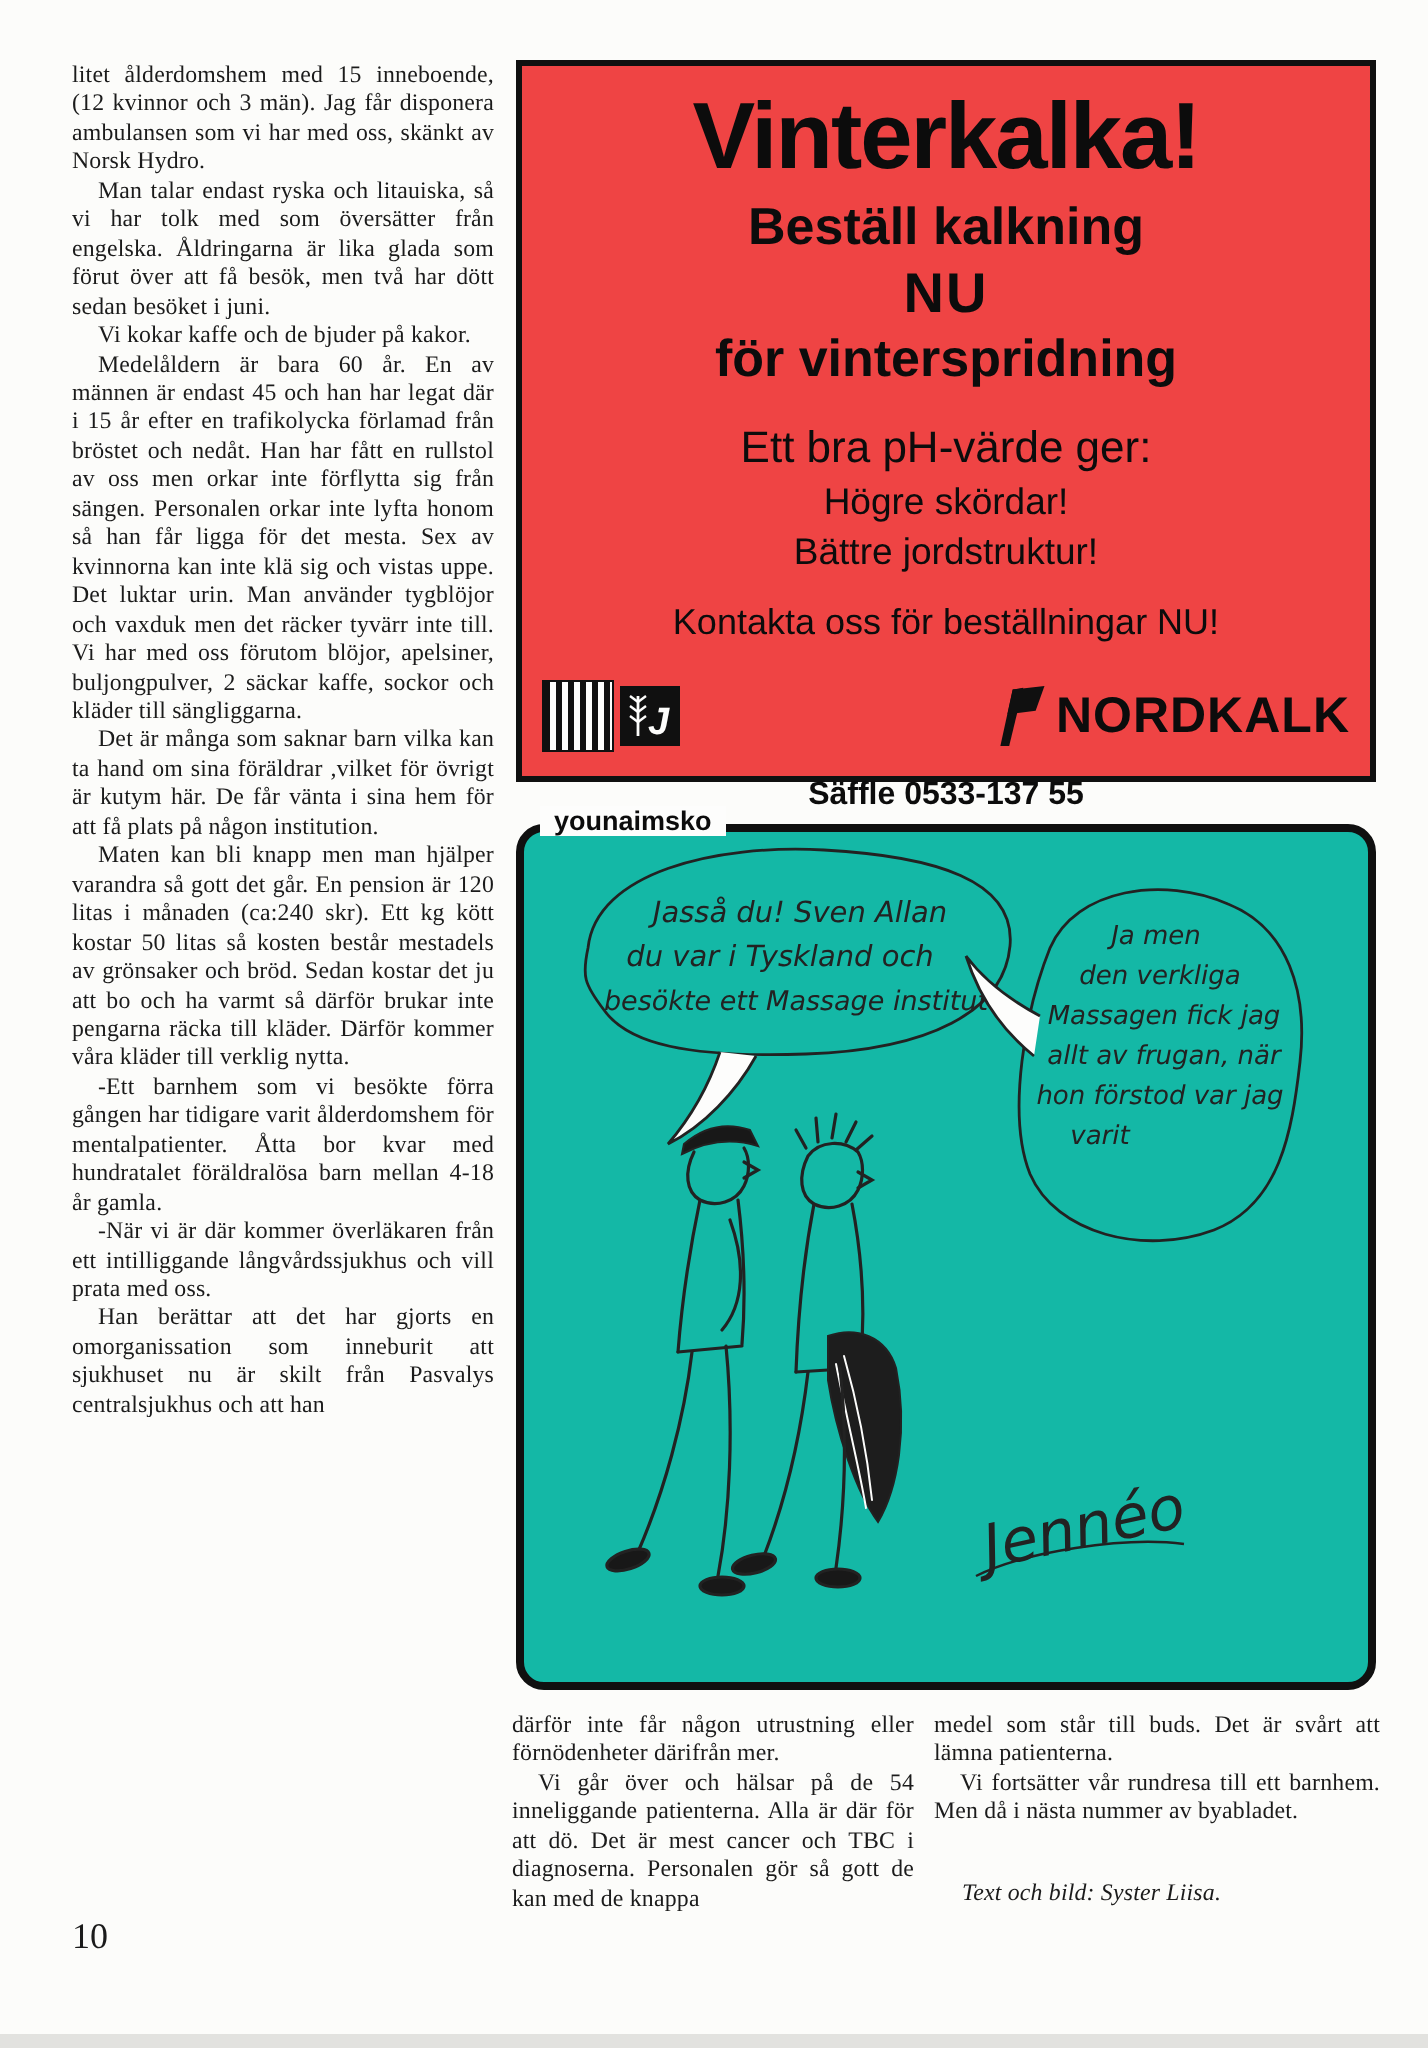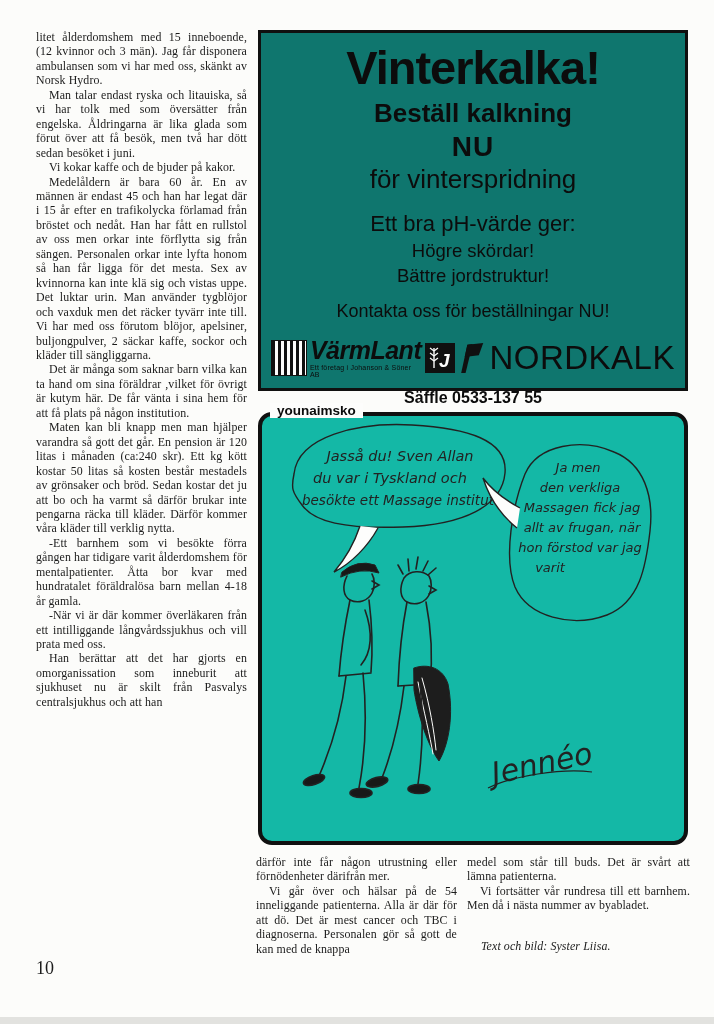--- a/index.html
+++ b/index.html
@@ -16,41 +16,41 @@
   .textcol p{margin:0;text-indent:13px;}
   .textcol p.noindent{text-indent:0;}
   .col-left{left:36px;top:30px;width:211px;}
   .col-mid{left:256px;top:855px;width:201px;}
   .col-right{left:467px;top:855px;width:223px;}
   .byline{margin-top:26px !important;text-indent:14px !important;font-style:italic;}
   .pagenum{position:absolute;left:36px;top:958px;font-size:18px;}
   
   .adbox{
     position:absolute;left:258px;top:30px;width:430px;height:361px;
-    border:3px solid #101010;background:#0f766e;box-sizing:border-box;
+    border:3px solid #101010;background:#ef4444;box-sizing:border-box;
     font-family:"Liberation Sans",sans-serif;text-align:center;color:#0c0c0c;
   }
   .ad-title{font-size:47px;font-weight:bold;letter-spacing:-1px;margin-top:10px;line-height:1.05;}
   .ad-line1{font-size:26px;font-weight:bold;margin-top:6px;}
   .ad-line2{font-size:28px;font-weight:bold;margin-top:2px;letter-spacing:1px;}
-  .ad-line3{font-size:26px;font-weight:normal;margin-top:1px;text-align:center;}
+  .ad-line3{font-size:26px;font-weight:bold;margin-top:1px;text-align:center;}
   .ad-sub{font-size:22px;margin-top:16px;}
   .ad-benefit{font-size:18.5px;margin-top:3px;}
   .ad-contact{font-size:18px;margin-top:14px;}
   .ad-logos{display:flex;align-items:center;justify-content:space-between;
             padding:0 10px;margin-top:14px;height:44px;}
   .brand1{display:flex;align-items:center;gap:3px;}
   .stripes{width:34px;height:34px;border:1px solid #101010;
     background:repeating-linear-gradient(90deg,#101010 0 3px,#fdfdfc 3px 6px);}
   .brand1-textwrap{text-align:left;line-height:1;}
   .brand1-name{font-size:25px;font-weight:bold;font-style:italic;letter-spacing:-.5px;}
   .brand1-tag{font-size:7px;margin-top:1px;letter-spacing:.2px;}
   .jsquare{width:30px;height:30px;background:#101010;position:relative;}
   .brand2{display:flex;align-items:center;gap:4px;}
-  .brand2-name{font-size:33px;font-weight:normal;letter-spacing:.5px;}
+  .brand2-name{font-size:25px;font-weight:bold;letter-spacing:.5px;}
   .ad-phone{font-size:16px;font-weight:bold;margin-top:9px;}
   
   .cartoonbox{
     position:absolute;left:258px;top:412px;width:430px;height:433px;
     border:4px solid #101010;border-radius:14px;box-sizing:border-box;background:#14b8a6;
   }
   .cartoon-label{
     position:absolute;top:-13px;left:8px;background:#fdfdfc;padding:0 7px;
     font-family:"Liberation Sans",sans-serif;font-weight:bold;font-size:13.5px;color:#0c0c0c;
   }
@@ -81,24 +81,20 @@
     <div class="ad-line2">NU</div>
     <div class="ad-line3">för vinterspridning</div>
     <div class="ad-sub">Ett bra pH-värde ger:</div>
     <div class="ad-benefit">Högre skördar!</div>
     <div class="ad-benefit">Bättre jordstruktur!</div>
     <div class="ad-contact">Kontakta oss för beställningar NU!</div>
 
     <div class="ad-logos">
       <div class="brand1">
         <div class="stripes"></div>
-        <div class="brand1-textwrap">
-          <div class="brand1-name">VärmLant</div>
-          <div class="brand1-tag">Ett företag i Johanson &amp; Söner AB</div>
-        </div>
         <div class="jsquare">
           <svg width="30" height="30" viewBox="0 0 30 30">
             <path d="M9,5 L9,25" stroke="#fdfdfc" stroke-width="1.4" fill="none"></path>
             <path d="M9,8 L5,5 M9,8 L13,5 M9,13 L5,10 M9,13 L13,10 M9,18 L5,15 M9,18 L13,15" stroke="#fdfdfc" stroke-width="1.2" fill="none"></path>
             <text x="14" y="24" fill="#fdfdfc" font-family="Liberation Sans, sans-serif" font-size="19" font-weight="bold" font-style="italic">J</text>
           </svg>
         </div>
       </div>
       <div class="brand2">
         <svg width="30" height="36" viewBox="0 0 34 38">

